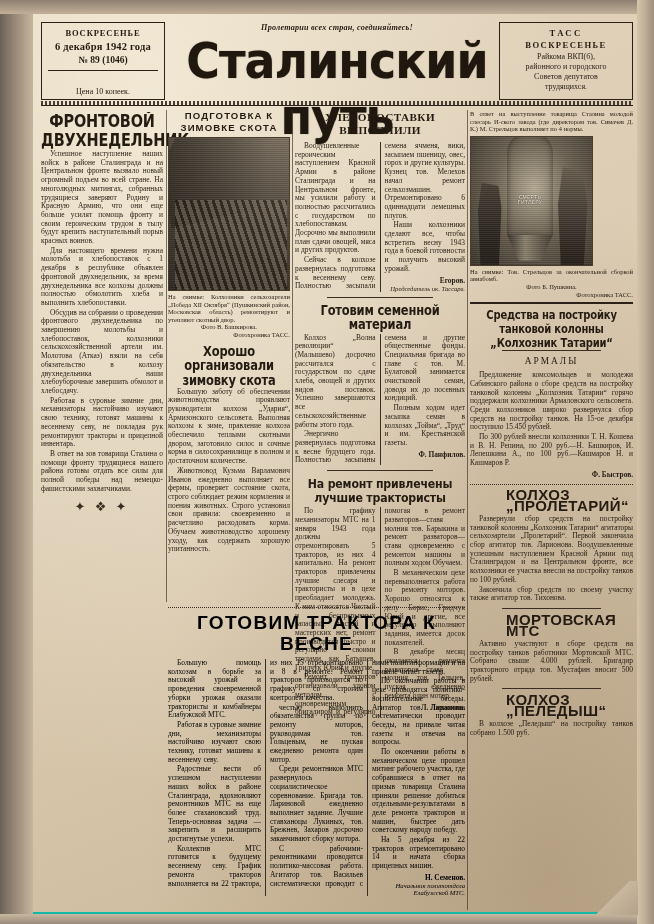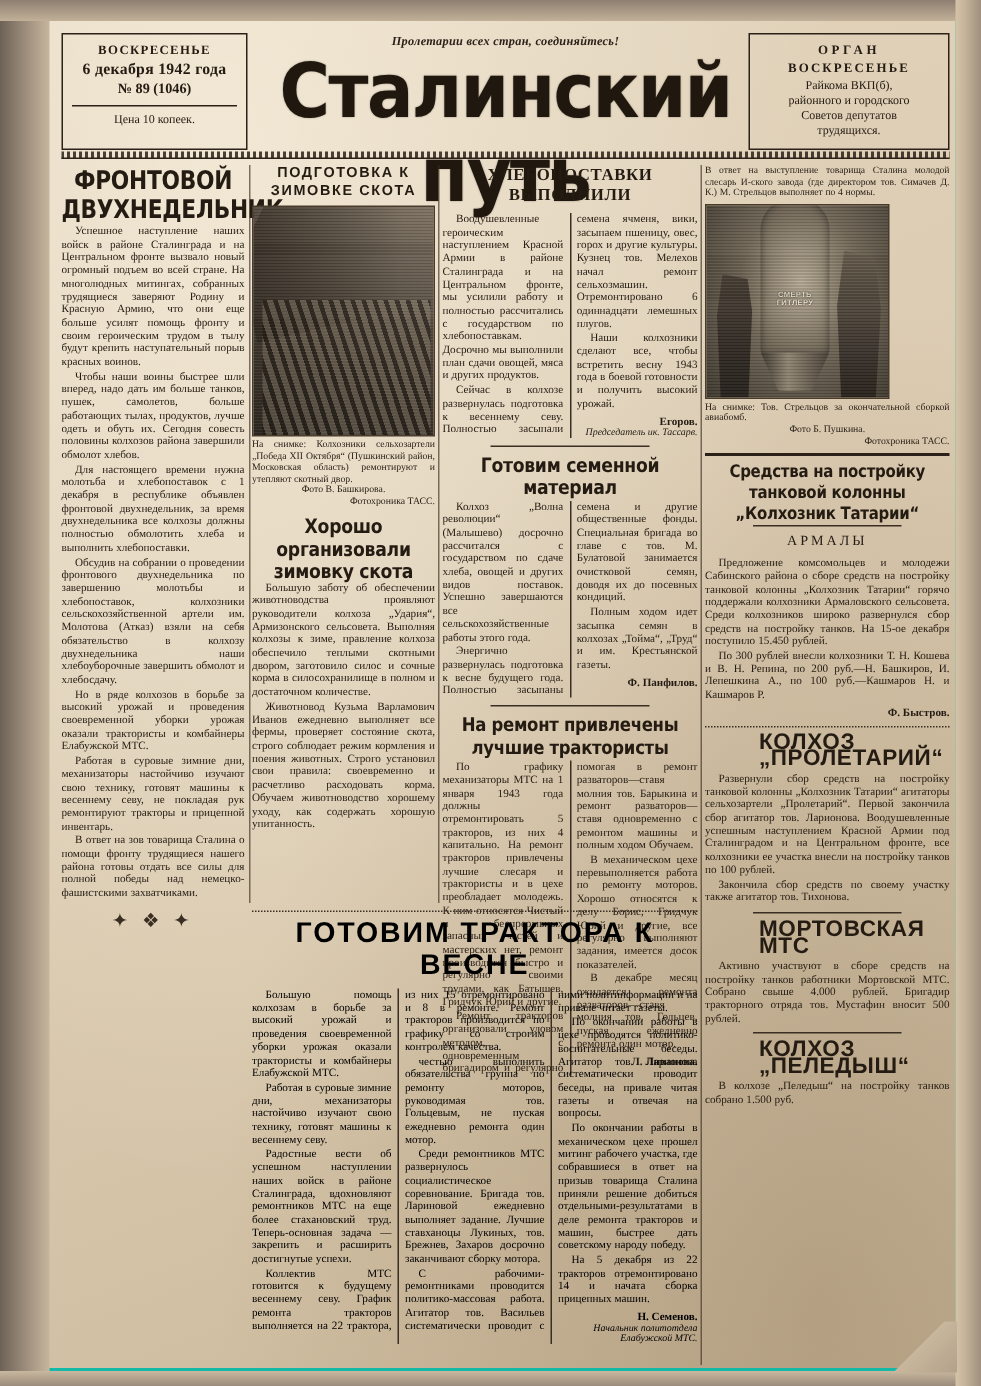--- a/index.html
+++ b/index.html
@@ -37,21 +37,21 @@
   .masthead{position:absolute;left:41px;top:22px;width:592px;height:78px;}
   .mh-box{
     position:absolute;border:1.6px solid #2b2118;
     text-align:center;color:#241b12;
   }
   .mh-left{left:0;top:0;width:122px;height:76px;}
   .mh-left .l1{font-size:8.5px;font-weight:bold;letter-spacing:.9px;margin-top:5px;}
   .mh-left .l2{font-size:10.5px;font-weight:bold;letter-spacing:.2px;margin-top:3px;}
   .mh-left .l3{font-size:9.5px;font-weight:bold;margin-top:3px;}
   .mh-left .rule{border-top:1.3px solid #2b2118;margin:5px 6px 0 6px;}
-  .mh-left .l4{font-size:8px;margin-top:4px;}
+  .mh-left .l4{font-size:8px;margin-top:16px;}
 
   .mh-right{right:0;top:0;width:132px;height:76px;}
   .mh-right .r1{font-size:8.6px;letter-spacing:2.4px;font-weight:bold;margin-top:5px;}
   .mh-right .r2{font-size:8.6px;letter-spacing:1.4px;font-weight:bold;margin-top:2px;}
   .mh-right .r3{font-size:8px;margin-top:2px;}
   .mh-right .r4{font-size:8px;margin-top:1px;}
   .mh-right .r5{font-size:8px;margin-top:1px;}
   .mh-right .r6{font-size:8px;margin-top:1px;}
 
   .mh-center{position:absolute;left:126px;top:0;width:340px;height:76px;text-align:center;}
@@ -215,45 +215,43 @@
       <div class="rule"></div>
       <div class="l4">Цена 10 копеек.</div>
     </div>
 
     <div class="mh-center">
       <div class="slogan">Пролетарии всех стран, соединяйтесь!</div>
       <div class="nameplate">Сталинский путь</div>
     </div>
 
     <div class="mh-box mh-right">
-      <div class="r1">ОРГАН</div>
+      <div class="r1">ТАСС</div>
       <div class="r2">ВОСКРЕСЕНЬЕ</div>
       <div class="r3">Райкома ВКП(б),</div>
       <div class="r4">районного и городского</div>
       <div class="r5">Советов депутатов</div>
       <div class="r6">трудящихся.</div>
     </div>
   </div>
 
   <div class="wavyrule"></div>
   <div class="wavyrule2"></div>
 
   <div class="cols">
 
     <div class="vrule" style="left:124.5px;height:492px;"></div>
     <div class="vrule" style="left:251px;height:492px;"></div>
     <div class="vrule" style="left:426px;height:800px;"></div>
 
     <div class="col c1">
       <h1 class="hd">ФРОНТОВОЙ ДВУХНЕДЕЛЬНИК</h1>
       <p>Успешное наступление наших войск в районе Сталинграда и на Центральном фронте вызвало новый огромный подъем во всей стране. На многолюдных митингах, собранных трудящиеся заверяют Родину и Красную Армию, что они еще больше усилят помощь фронту и своим героическим трудом в тылу будут крепить наступательный порыв красных воинов.</p>
-      <p>Чтобы наши воины быстрее шли вперед, надо дать им больше танков, пушек, самолетов, больше работающих тылах, продуктов, лучше одеть и обуть их. Сегодня совесть половины колхозов района завершили обмолот хлебов.</p>
       <p>Для настоящего времени нужна молотьба и хлебопоставок с 1 декабря в республике объявлен фронтовой двухнедельник, за время двухнедельника все колхозы должны полностью обмолотить хлеба и выполнить хлебопоставки.</p>
       <p>Обсудив на собрании о проведении фронтового двухнедельника по завершению молотьбы и хлебопоставок, колхозники сельскохозяйственной артели им. Молотова (Атказ) взяли на себя обязательство в колхозу двухнедельника наши хлебоуборочные завершить обмолот и хлебосдачу.</p>
-      <p>Но в ряде колхозов в борьбе за высокий урожай и проведения своевременной уборки урожая оказали трактористы и комбайнеры Елабужской МТС.</p>
       <p>Работая в суровые зимние дни, механизаторы настойчиво изучают свою технику, готовят машины к весеннему севу, не покладая рук ремонтируют тракторы и прицепной инвентарь.</p>
       <p>В ответ на зов товарища Сталина о помощи фронту трудящиеся нашего района готовы отдать все силы для полной победы над немецко-фашистскими захватчиками.</p>
       <div class="orn">✦ ❖ ✦</div>
     </div>
 
     <div class="col c2">
       <h2 class="hd2">ПОДГОТОВКА К ЗИМОВКЕ СКОТА</h2>
 
       <div class="photo ph1">
         <div class="hgrain"></div>

